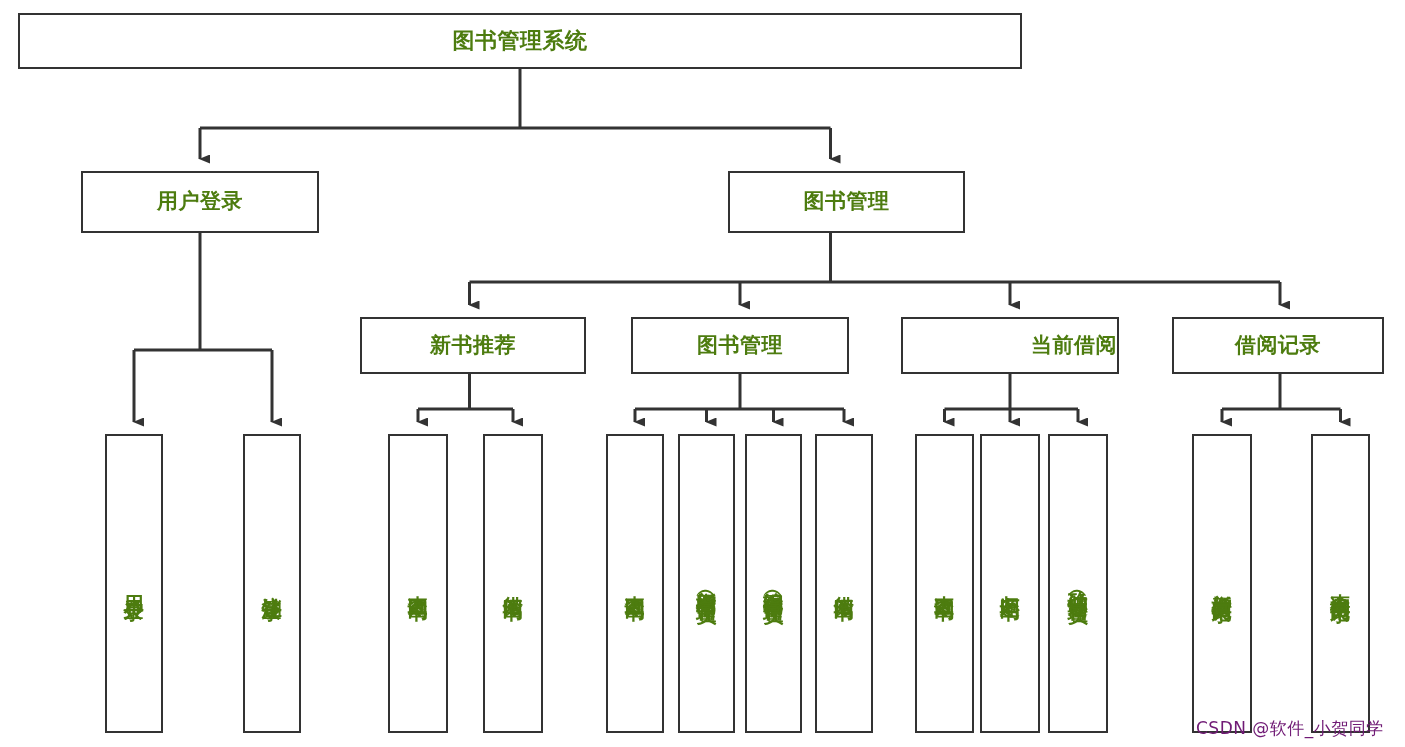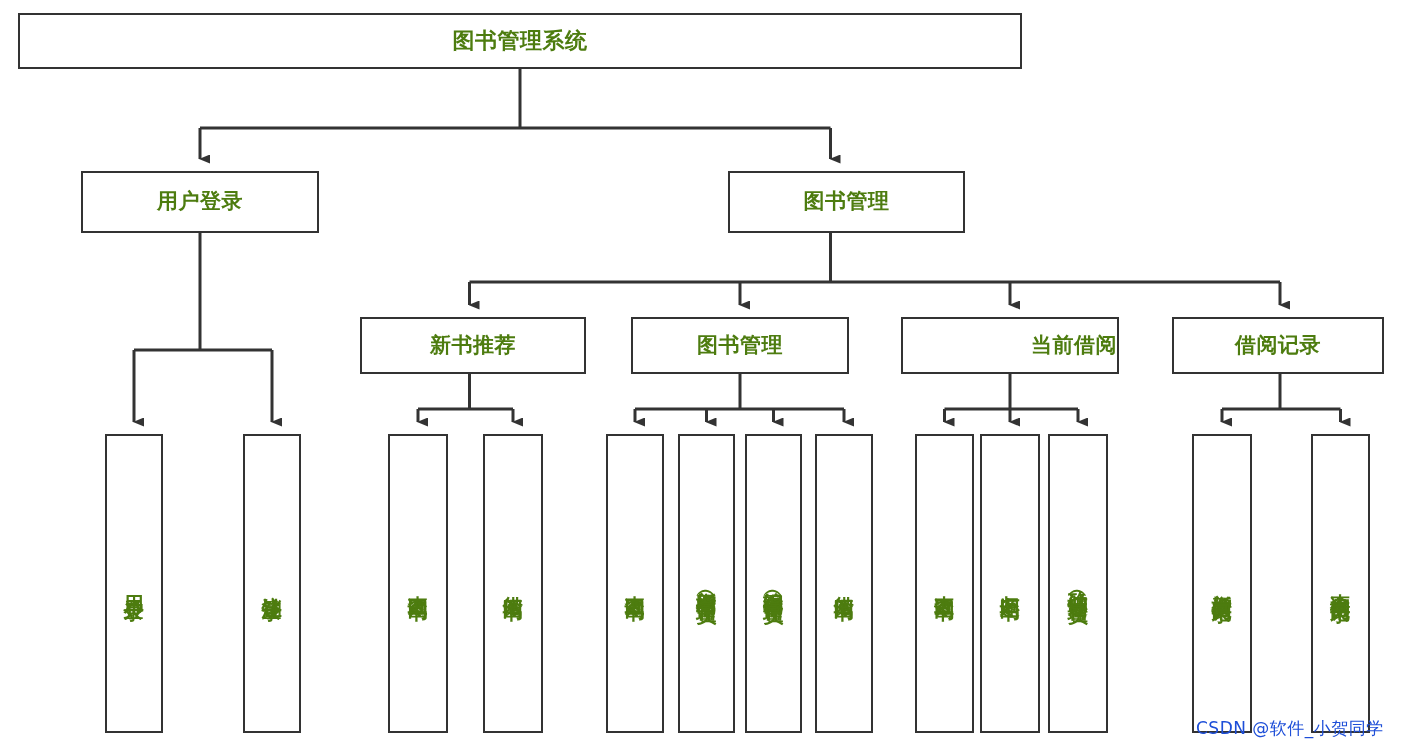--- a/index.html
+++ b/index.html
@@ -163,15 +163,15 @@
         <span class="node-label">确认归还（管理员）</span>
       </div>
       <div class="node-box vertical" style="left: 1192px; top: 434px; width: 60px; height: 299px;">
         <span class="node-label">新增借阅记录</span>
       </div>
       <div class="node-box vertical" style="left: 1311px; top: 434px; width: 59px; height: 299px;">
         <span class="node-label">查询借阅记录</span>
       </div>
     </div>
 
-  <div class="watermark" style="left: 1196px; top: 717px; color: #1d4ed8;">CSDN @软件_小贺同学</div>
+  <div class="watermark" style="left: 1196px; top: 717px; color: #701a75;">CSDN @软件_小贺同学</div>
 
 </div>
 
 </body></html>

